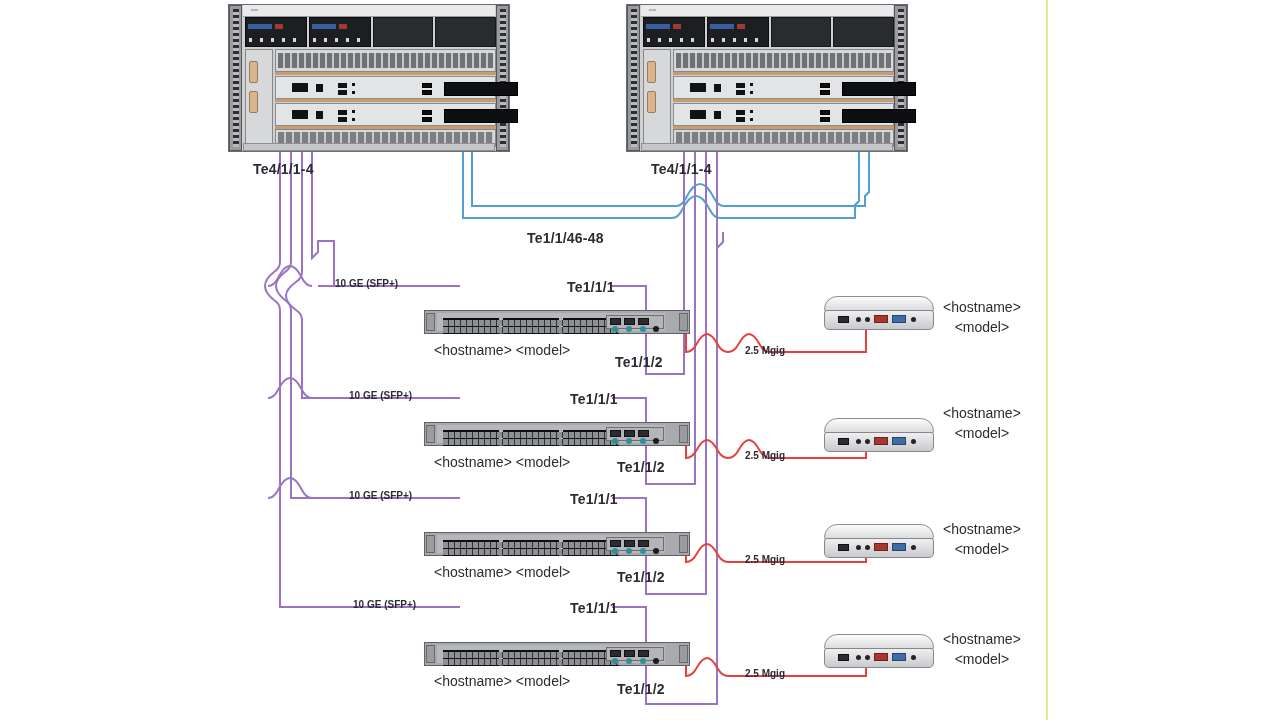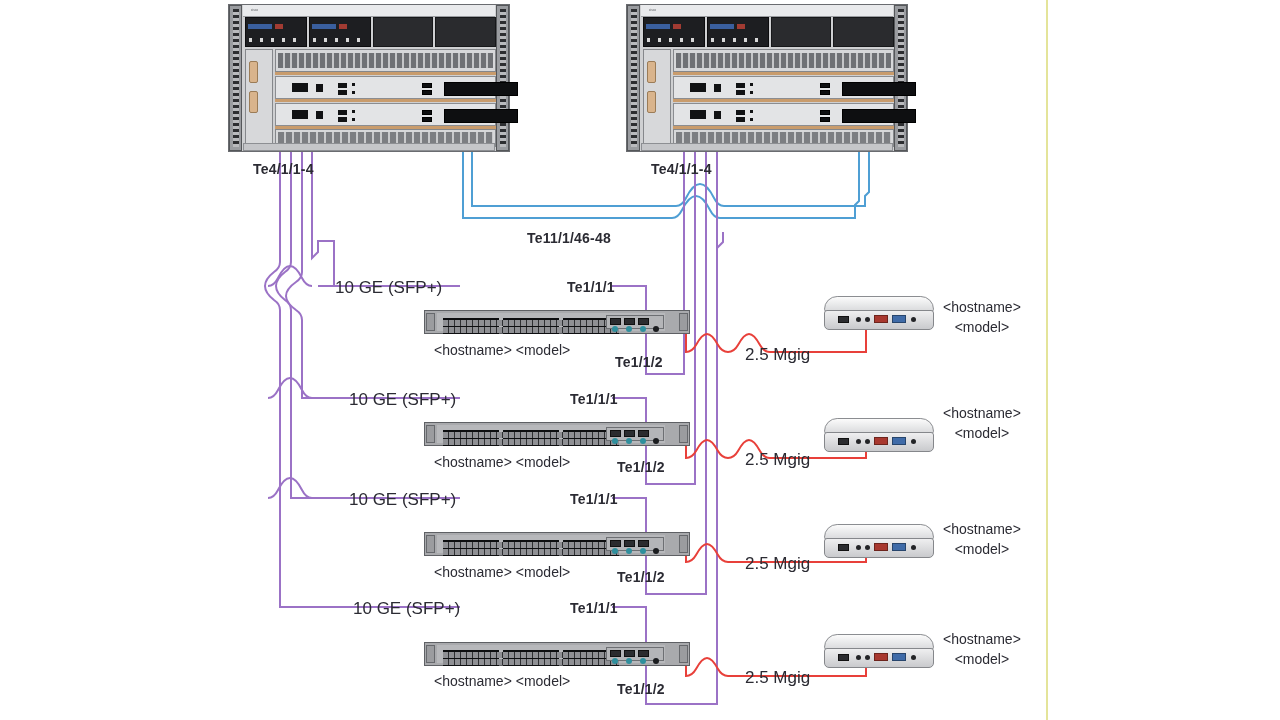--- a/index.html
+++ b/index.html
@@ -1,21 +1,21 @@
 <!DOCTYPE html>
 <html><head>
 <meta charset="utf-8">
 <style>
   html,body{margin:0;padding:0;background:#ffffff;}
   body{width:1280px;height:720px;overflow:hidden;font-family:"Liberation Sans",sans-serif;}
   #stage{position:relative;width:1280px;height:720px;background:#fff;}
   svg.layer{position:absolute;left:0;top:0;width:1280px;height:720px;}
   .lbl{position:absolute;font-family:"Liberation Sans",sans-serif;color:#2b2b33;white-space:nowrap;}
   .lbl-port{font-size:14px;font-weight:700;letter-spacing:0.2px;}
-  .lbl-link{font-size:17px;font-weight:400;}
+  .lbl-link{font-size:10px;font-weight:700;}
   .lbl-host{font-size:14px;font-weight:400;}
   .lbl-ap{font-size:14px;font-weight:400;text-align:center;}
   
   .chassis{position:absolute;box-sizing:border-box;background:#cfd0d2;border:1px solid #6a6c70;}
   .rail{position:absolute;top:0;bottom:0;width:13px;background:#9a9ca0;border:1px solid #55575a;box-sizing:border-box;}
   .rail::before{content:"";position:absolute;left:3px;top:3px;bottom:3px;width:6px;
      background:repeating-linear-gradient(to bottom,#2d2e31 0 3px,#b9babd 3px 6px);}
   .psu{position:absolute;background:#1d1e21;border:1px solid #0c0c0e;box-sizing:border-box;}
   .psu .pv{position:absolute;left:4%;top:22%;width:40%;height:18%;background:#3a5f9e;}
   .psu .pr{position:absolute;left:48%;top:22%;width:14%;height:18%;background:#a13b32;}
@@ -383,21 +383,21 @@
     <div class="port" style="left:14px;width:11px;"></div>
     <div class="nub" style="left:32px;"></div>
     <div class="nub" style="left:41px;"></div>
     <div class="rport" style="left:50px;width:14px;"></div>
     <div class="bport" style="left:68px;width:14px;"></div>
     <div class="nub" style="left:87px;"></div>
   </div>
 
   <div class="lbl lbl-port" style="left:253px;top:161px;">Te4/1/1-4</div>
   <div class="lbl lbl-port" style="left:651px;top:161px;">Te4/1/1-4</div>
-  <div class="lbl lbl-port" style="left:527px;top:230px;">Te11/1/46-48</div>
+  <div class="lbl lbl-port" style="left:527px;top:230px;">Te1/1/46-48</div>
 
   <div class="lbl lbl-link" style="left:335px;top:278px;">10 GE  (SFP+)</div>
   <div class="lbl lbl-link" style="left:349px;top:390px;">10 GE  (SFP+)</div>
   <div class="lbl lbl-link" style="left:349px;top:490px;">10 GE  (SFP+)</div>
   <div class="lbl lbl-link" style="left:353px;top:599px;">10 GE  (SFP+)</div>
 
   <div class="lbl lbl-port" style="left:567px;top:279px;">Te1/1/1</div>
   <div class="lbl lbl-port" style="left:570px;top:391px;">Te1/1/1</div>
   <div class="lbl lbl-port" style="left:570px;top:491px;">Te1/1/1</div>
   <div class="lbl lbl-port" style="left:570px;top:600px;">Te1/1/1</div>

